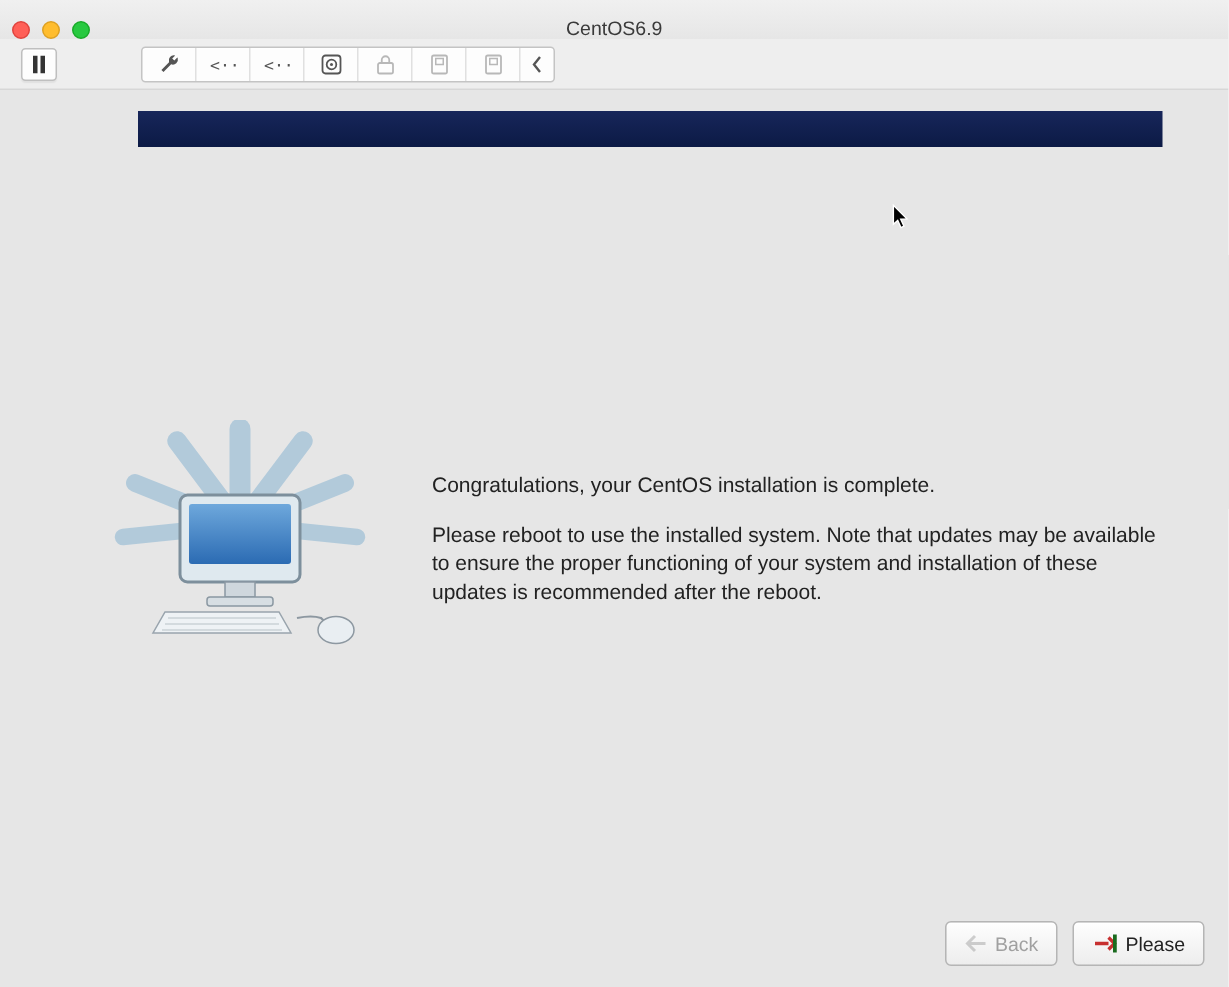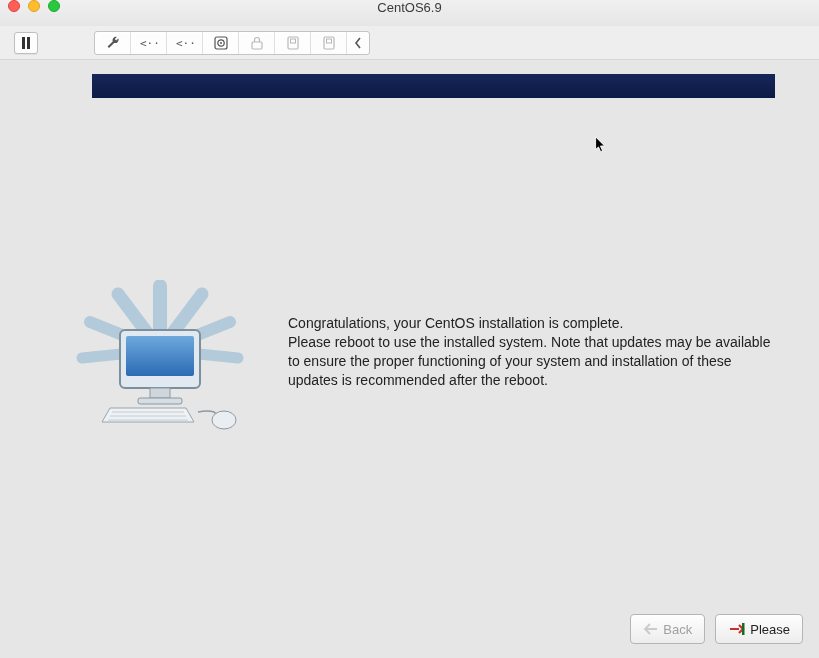--- a/index.html
+++ b/index.html
@@ -9,21 +9,21 @@
       width: 819px;
       height: 658px;
       overflow: hidden;
       font-size: 13px;
       color: #2e2e2e;
     }
     .titlebar {
       height: 26px;
       background: linear-gradient(#f0f0f0, #e6e6e6);
       display: flex;
-      align-items: flex-start;
+      align-items: flex-end;
       padding: 0 8px;
       position: relative;
     }
     .traffic-lights { display: flex; gap: 8px; }
     .tl { width: 12px; height: 12px; border-radius: 50%; }
     .tl.red { background: #ff5f57; border: 0.5px solid #e0443e; }
     .tl.yellow { background: #ffbd2e; border: 0.5px solid #dea123; }
     .tl.green { background: #28c940; border: 0.5px solid #1aab29; }
     .window-title {
       position: absolute;
@@ -89,21 +89,21 @@
       align-items: flex-start;
       gap: 28px;
     }
     .art {
       width: 200px; height: 155px;
       flex-shrink: 0;
       position: relative;
     }
     .msg { padding-top: 34px; max-width: 495px; }
     .msg p { line-height: 1.35; font-size: 14px; color: #222; }
-    .msg p + p { }
+    .msg p + p { margin-top: 14px; }
     .cursor {
       position: absolute;
       left: 594px; top: 76px;
       width: 14px; height: 18px;
     }
     .footer {
       position: absolute;
       left: 0; right: 0; bottom: 0;
       padding: 10px 16px 14px;
       display: flex;

